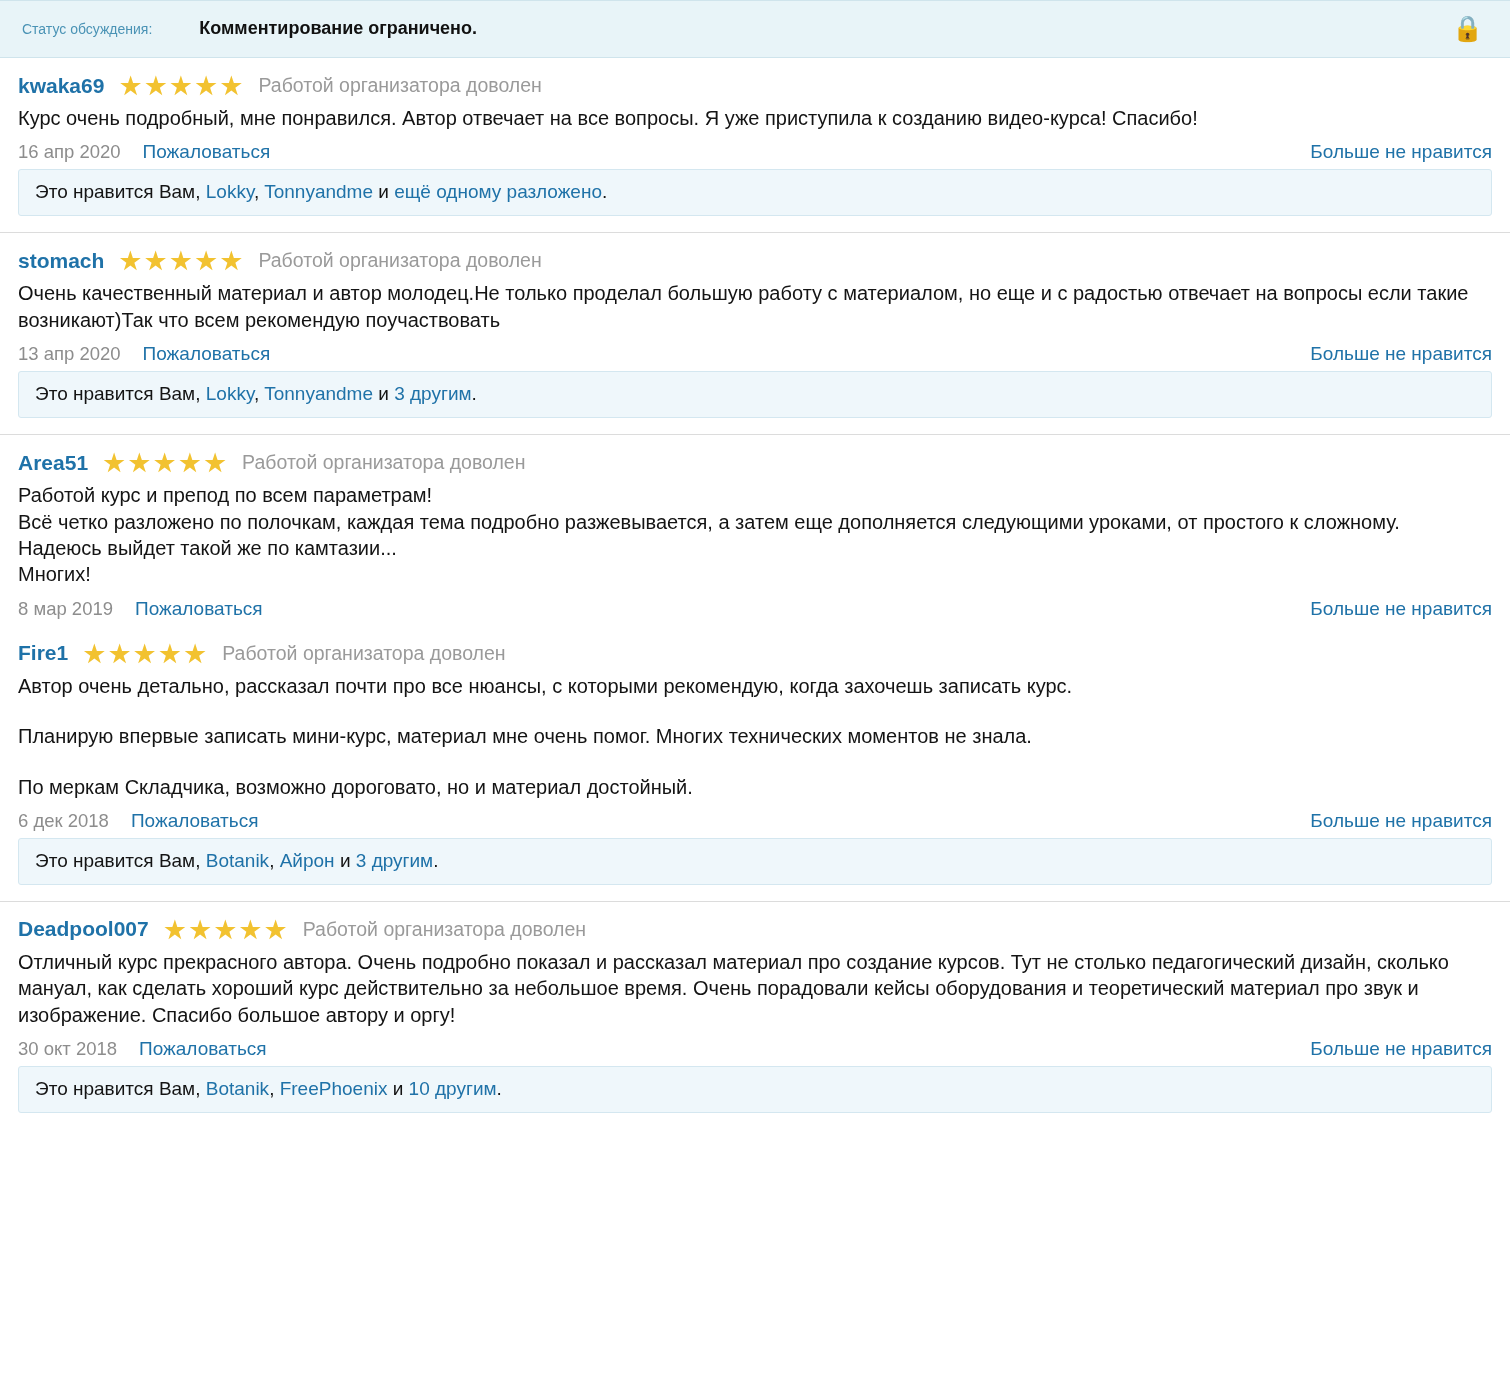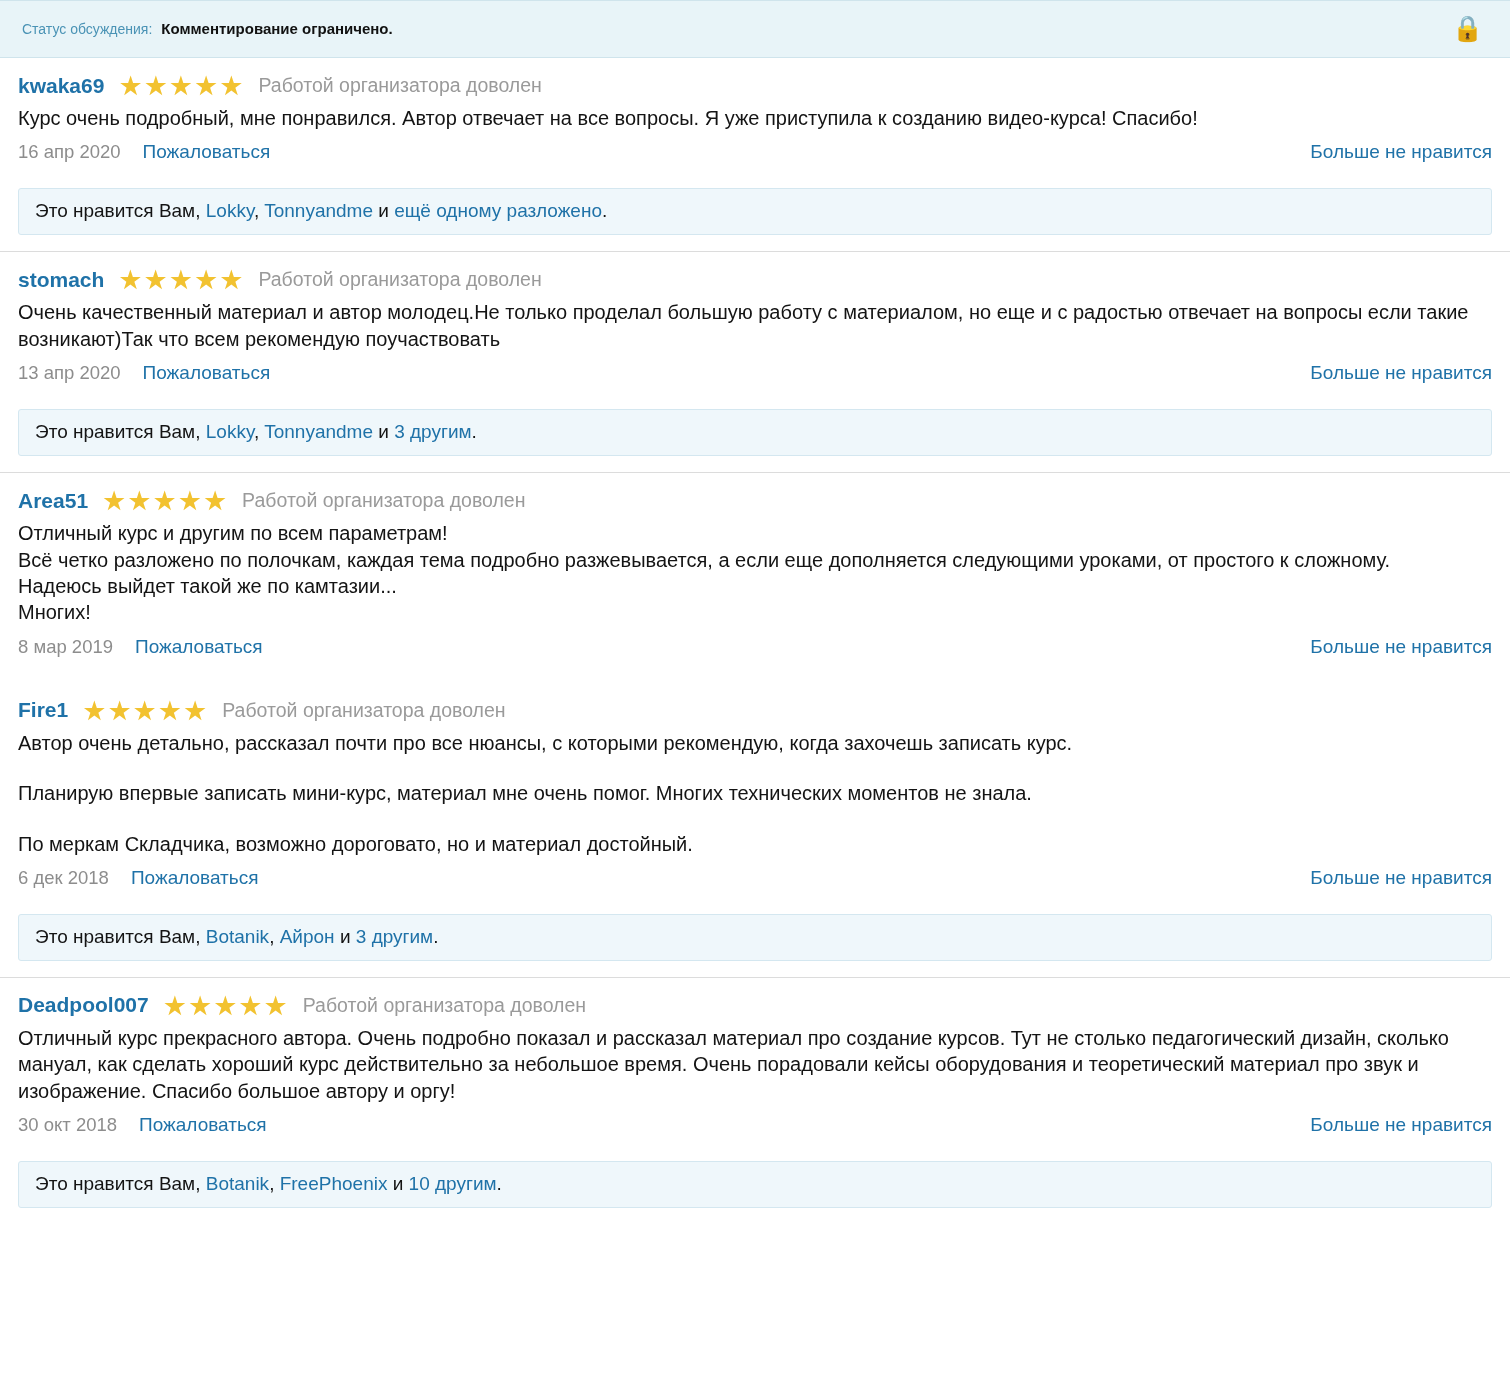--- a/index.html
+++ b/index.html
@@ -19,21 +19,21 @@
     border-top: 1px solid #cfe4ec;
     border-bottom: 1px solid #cfe4ec;
     padding: 13px 18px 14px 22px;
     display: flex;
     align-items: center;
     justify-content: space-between;
     min-height: 58px;
   }
   .status-left { display: flex; align-items: baseline; gap: 9px; }
   .status-label { color: #4a93b5; font-size: 14px; }
-  .status-value { color: #111; font-weight: bold; font-size: 15px; }
+  .status-value { color: #111; font-weight: bold; font-size: 18px; margin-left: 38px; }
   .lock-icon {
     font-size: 25px;
     line-height: 1;
     color: #e8a33d;
     padding-right: 8px;
   }
 
   
   .posts { padding: 0; }
   .post { padding: 0 18px 0 18px; }
@@ -69,21 +69,21 @@
     line-height: 1.32;
     color: #141414;
     padding: 2px 0 4px 0;
   }
   .post-body p { margin: 0; }
   .post-body p.gap { margin-top: 24px; }
   .post-meta {
     display: flex;
     align-items: flex-end;
     justify-content: space-between;
-    padding: 6px 0 25px 0;
+    padding: 6px 0 6px 0;
     font-size: 19px;
   }
   .meta-left { display: flex; align-items: baseline; gap: 22px; }
   .date { color: #8d8d8d; font-size: 18.5px; }
   .link { color: #1f72a8; text-decoration: none; cursor: pointer; }
   .unlike { color: #1f72a8; font-size: 19px; }
 
   .likes-box {
     background: #eff7fb;
     border: 1px solid #d4e7f0;
@@ -150,22 +150,22 @@
       <div class="likes-box"><span>Это нравится Вам, </span><a class="link">Lokky</a><span>, </span><a class="link">Tonnyandme</a><span> и </span><a class="link">3 другим</a><span>.</span></div>
     </div>
     <div class="divider"></div>
     <div class="post">
       <div class="post-head">
         <a class="username">Area51</a>
         <span class="stars">★★★★★</span>
         <span class="rating-text">Работой организатора доволен</span>
       </div>
       <div class="post-body">
-        <p>Отличный курс и другим по всем параметрам!</p>
-        <p>Всё четко разложено по полочкам, каждая тема подробно разжевывается, а если еще дополняется следующими уроками, от простого к сложному.</p>
+        <p>Работой курс и препод по всем параметрам!</p>
+        <p>Всё четко разложено по полочкам, каждая тема подробно разжевывается, а затем еще дополняется следующими уроками, от простого к сложному.</p>
         <p>Надеюсь выйдет такой же по камтазии...</p>
         <p>Многих!</p>
       </div>
       <div class="post-meta">
         <div class="meta-left">
           <span class="date">8 мар 2019</span>
           <a class="link">Пожаловаться</a>
         </div>
         <a class="link unlike">Больше не нравится</a>
       </div>

